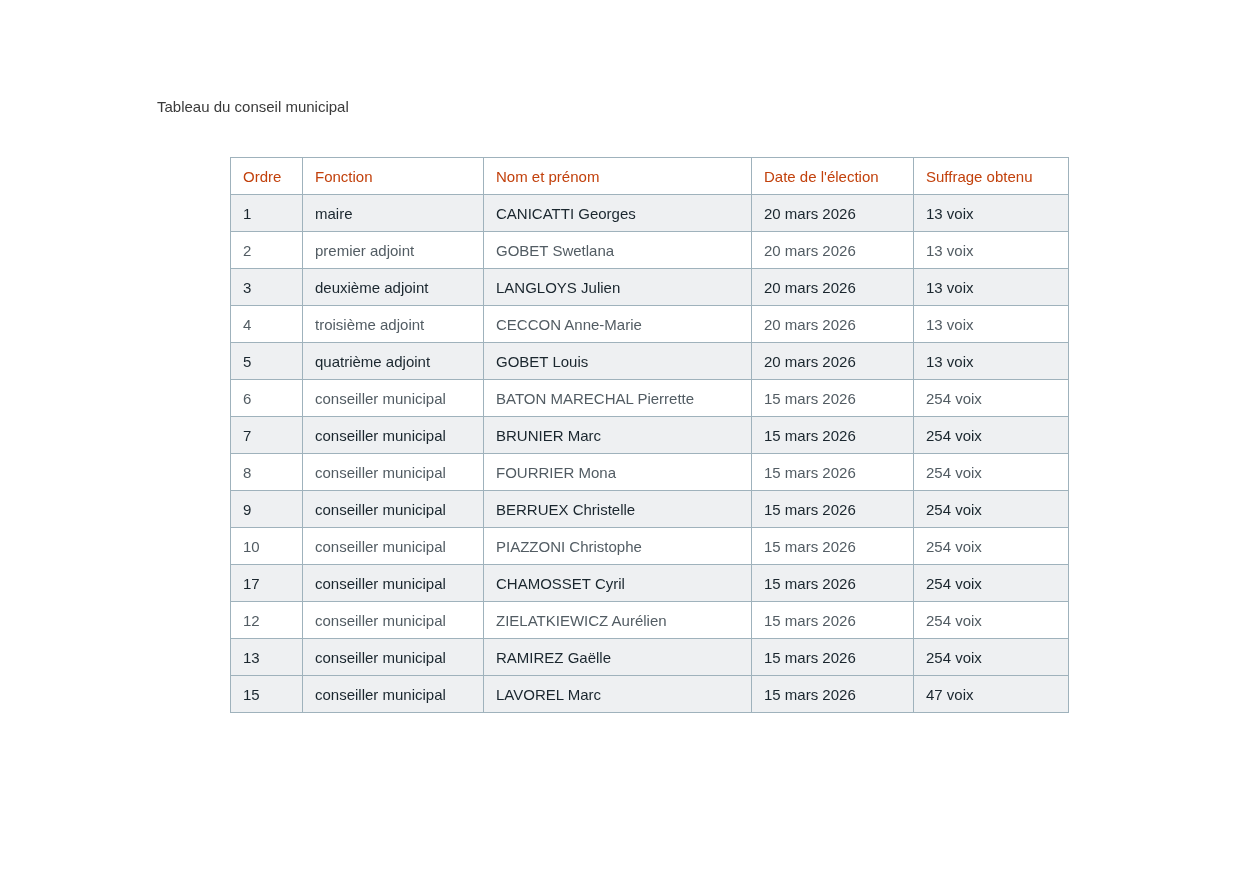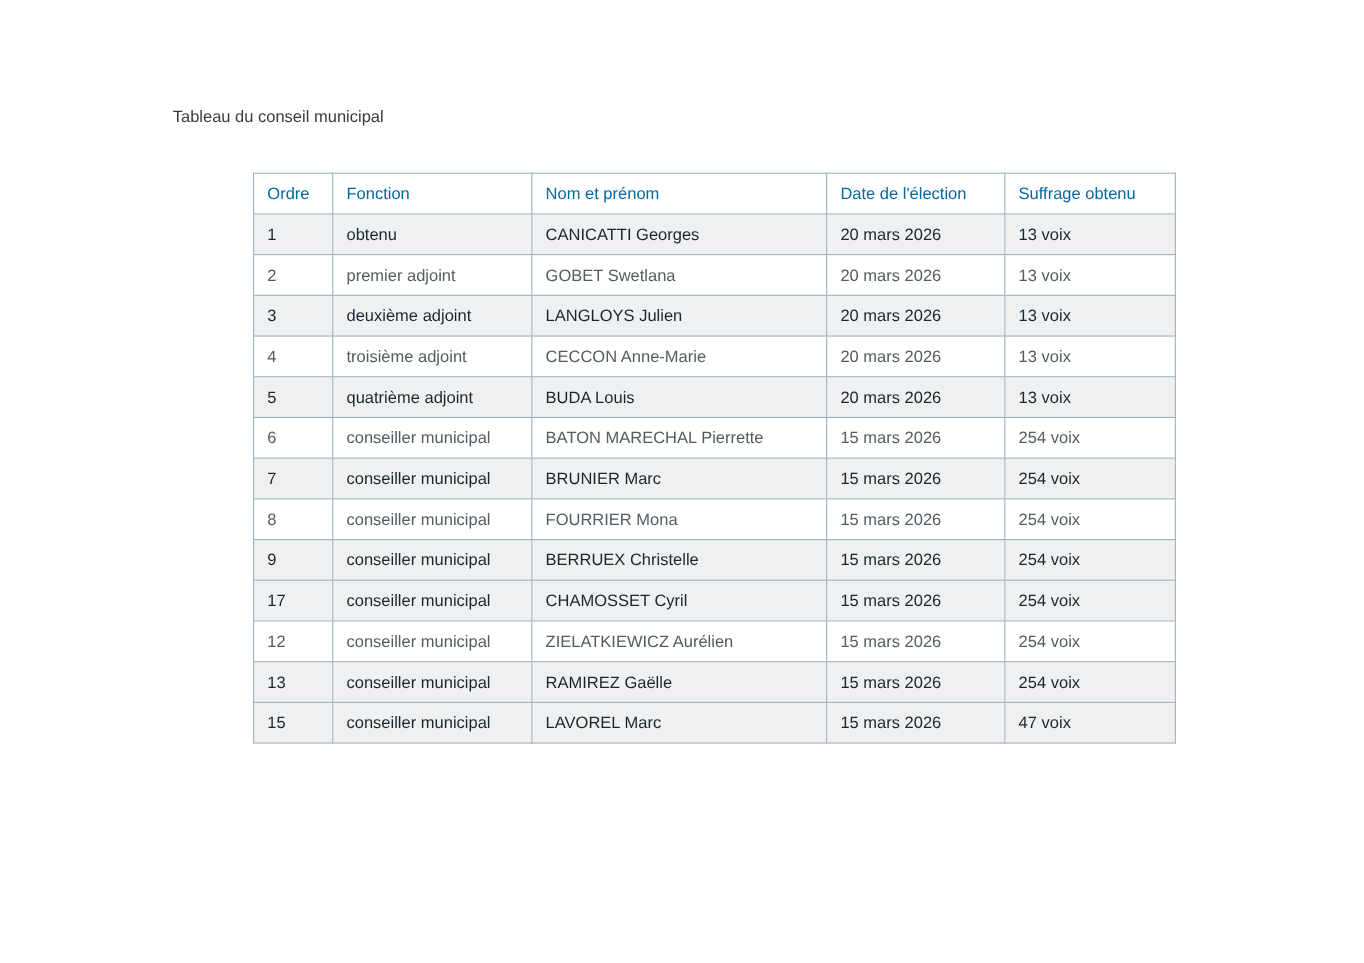--- a/index.html
+++ b/index.html
@@ -41,21 +41,21 @@
     height: 36px;
     padding: 0 8px 0 12px;
     text-align: left;
     vertical-align: middle;
     font-weight: normal;
     white-space: nowrap;
     overflow: hidden;
   }
   table.council thead th {
     background: #ffffff;
-    color: #0369a1;
+    color: #c2410c;
   }
   table.council tbody td {
     background: #ffffff;
     color: #525c63;
   }
   table.council tbody tr.striped td {
     background: #eef0f2;
     color: #1a262e;
   }
 </style>
@@ -79,21 +79,21 @@
         <th>Ordre</th>
         <th>Fonction</th>
         <th>Nom et prénom</th>
         <th>Date de l'élection</th>
         <th>Suffrage obtenu</th>
       </tr>
     </thead>
     <tbody>
         <tr class="striped">
           <td>1</td>
-          <td>obtenu</td>
+          <td>maire</td>
           <td>CANICATTI Georges</td>
           <td>20 mars 2026</td>
           <td>13 voix</td>
         </tr>
         <tr>
           <td>2</td>
           <td>premier adjoint</td>
           <td>GOBET Swetlana</td>
           <td>20 mars 2026</td>
           <td>13 voix</td>
@@ -108,21 +108,21 @@
         <tr>
           <td>4</td>
           <td>troisième adjoint</td>
           <td>CECCON Anne-Marie</td>
           <td>20 mars 2026</td>
           <td>13 voix</td>
         </tr>
         <tr class="striped">
           <td>5</td>
           <td>quatrième adjoint</td>
-          <td>BUDA Louis</td>
+          <td>GOBET Louis</td>
           <td>20 mars 2026</td>
           <td>13 voix</td>
         </tr>
         <tr>
           <td>6</td>
           <td>conseiller municipal</td>
           <td>BATON MARECHAL Pierrette</td>
           <td>15 mars 2026</td>
           <td>254 voix</td>
         </tr>
@@ -137,20 +137,27 @@
           <td>8</td>
           <td>conseiller municipal</td>
           <td>FOURRIER Mona</td>
           <td>15 mars 2026</td>
           <td>254 voix</td>
         </tr>
         <tr class="striped">
           <td>9</td>
           <td>conseiller municipal</td>
           <td>BERRUEX Christelle</td>
+          <td>15 mars 2026</td>
+          <td>254 voix</td>
+        </tr>
+        <tr>
+          <td>10</td>
+          <td>conseiller municipal</td>
+          <td>PIAZZONI Christophe</td>
           <td>15 mars 2026</td>
           <td>254 voix</td>
         </tr>
         <tr class="striped">
           <td>17</td>
           <td>conseiller municipal</td>
           <td>CHAMOSSET Cyril</td>
           <td>15 mars 2026</td>
           <td>254 voix</td>
         </tr>

